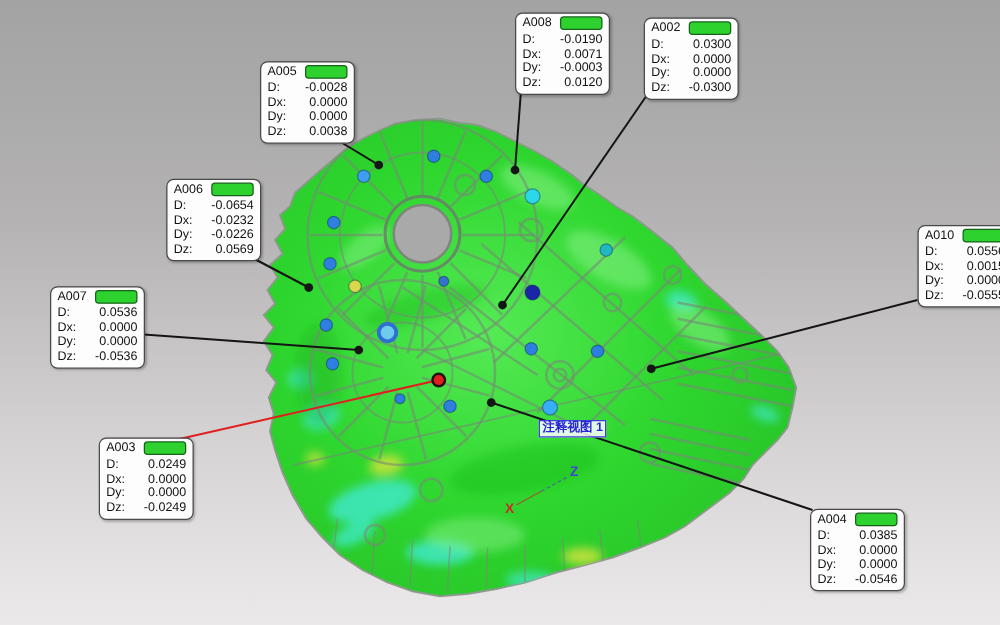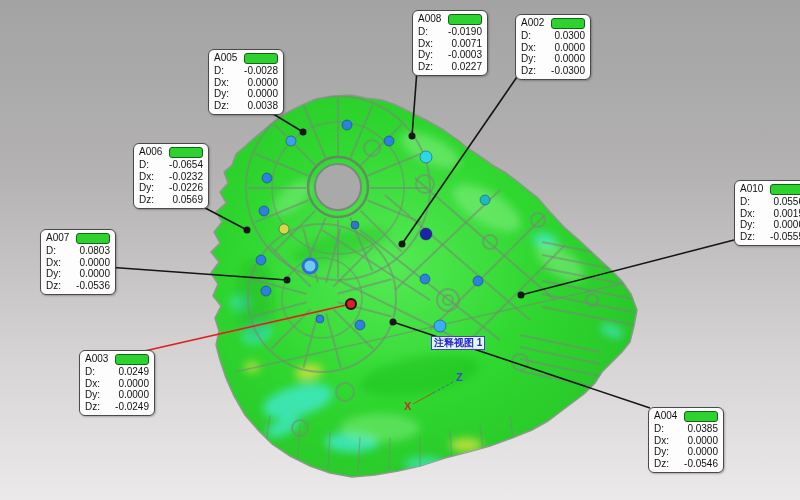--- a/index.html
+++ b/index.html
@@ -3,21 +3,21 @@
 <meta charset="utf-8">
 <style>
   html,body{margin:0;padding:0;width:800px;height:500px;overflow:hidden;
     font-family:"Liberation Sans",sans-serif;}
   .viewport{position:relative;width:800px;height:500px;
     background:linear-gradient(180deg,#a3a3a3 0%,#b4b2b2 35%,#d6d4d4 72%,#ebe9e9 100%);}
   svg{position:absolute;left:0;top:0;}
   .anno{position:absolute;width:64px;background:#fdfdfd;border:1.5px solid #4a4a4a;
     border-radius:6px;padding:2px 5px 3px 5px;font-size:10px;line-height:11.5px;color:#111;
     box-shadow:1px 1px 2px rgba(0,0,0,0.25);z-index:5;}
-  .anno-head{display:flex;align-items:center;justify-content:space-between;height:12px;margin-bottom:1px;}
+  .anno-head{display:flex;justify-content:space-between;height:12px;margin-bottom:1px;}
   .anno-id{font-size:10px;color:#111;}
   .anno-pill{display:inline-block;width:32px;height:9px;border:1px solid #16621a;
     border-radius:3px;background:#2ed22e;}
   .anno-row{display:flex;justify-content:space-between;}
   .anno-row .v{}
   .view-label{position:absolute;left:431px;top:336px;z-index:4;padding:0 2px;
     font-size:10px;font-weight:bold;color:#2626d8;background:rgba(255,255,255,0.85);
     border:1px solid #4040d8;line-height:12px;}
 </style>
 </head>
@@ -209,21 +209,21 @@
   <div class="anno-row">
         <span>Dx:</span>
         <span class="v">0.0071</span>
       </div>
   <div class="anno-row">
         <span>Dy:</span>
         <span class="v">-0.0003</span>
       </div>
   <div class="anno-row">
         <span>Dz:</span>
-        <span class="v">0.0227</span>
+        <span class="v">0.0120</span>
       </div>
 </div>
 
 <div class="anno" style="left:515px;top:14px">
   <div class="anno-head">
         <span class="anno-id">A002</span>
         <span class="anno-pill"></span>
       </div>
   <div class="anno-row">
         <span>D:</span>
@@ -289,21 +289,21 @@
       </div>
 </div>
 
 <div class="anno" style="left:40px;top:229px">
   <div class="anno-head">
         <span class="anno-id">A007</span>
         <span class="anno-pill"></span>
       </div>
   <div class="anno-row">
         <span>D:</span>
-        <span class="v">0.0803</span>
+        <span class="v">0.0536</span>
       </div>
   <div class="anno-row">
         <span>Dx:</span>
         <span class="v">0.0000</span>
       </div>
   <div class="anno-row">
         <span>Dy:</span>
         <span class="v">0.0000</span>
       </div>
   <div class="anno-row">

